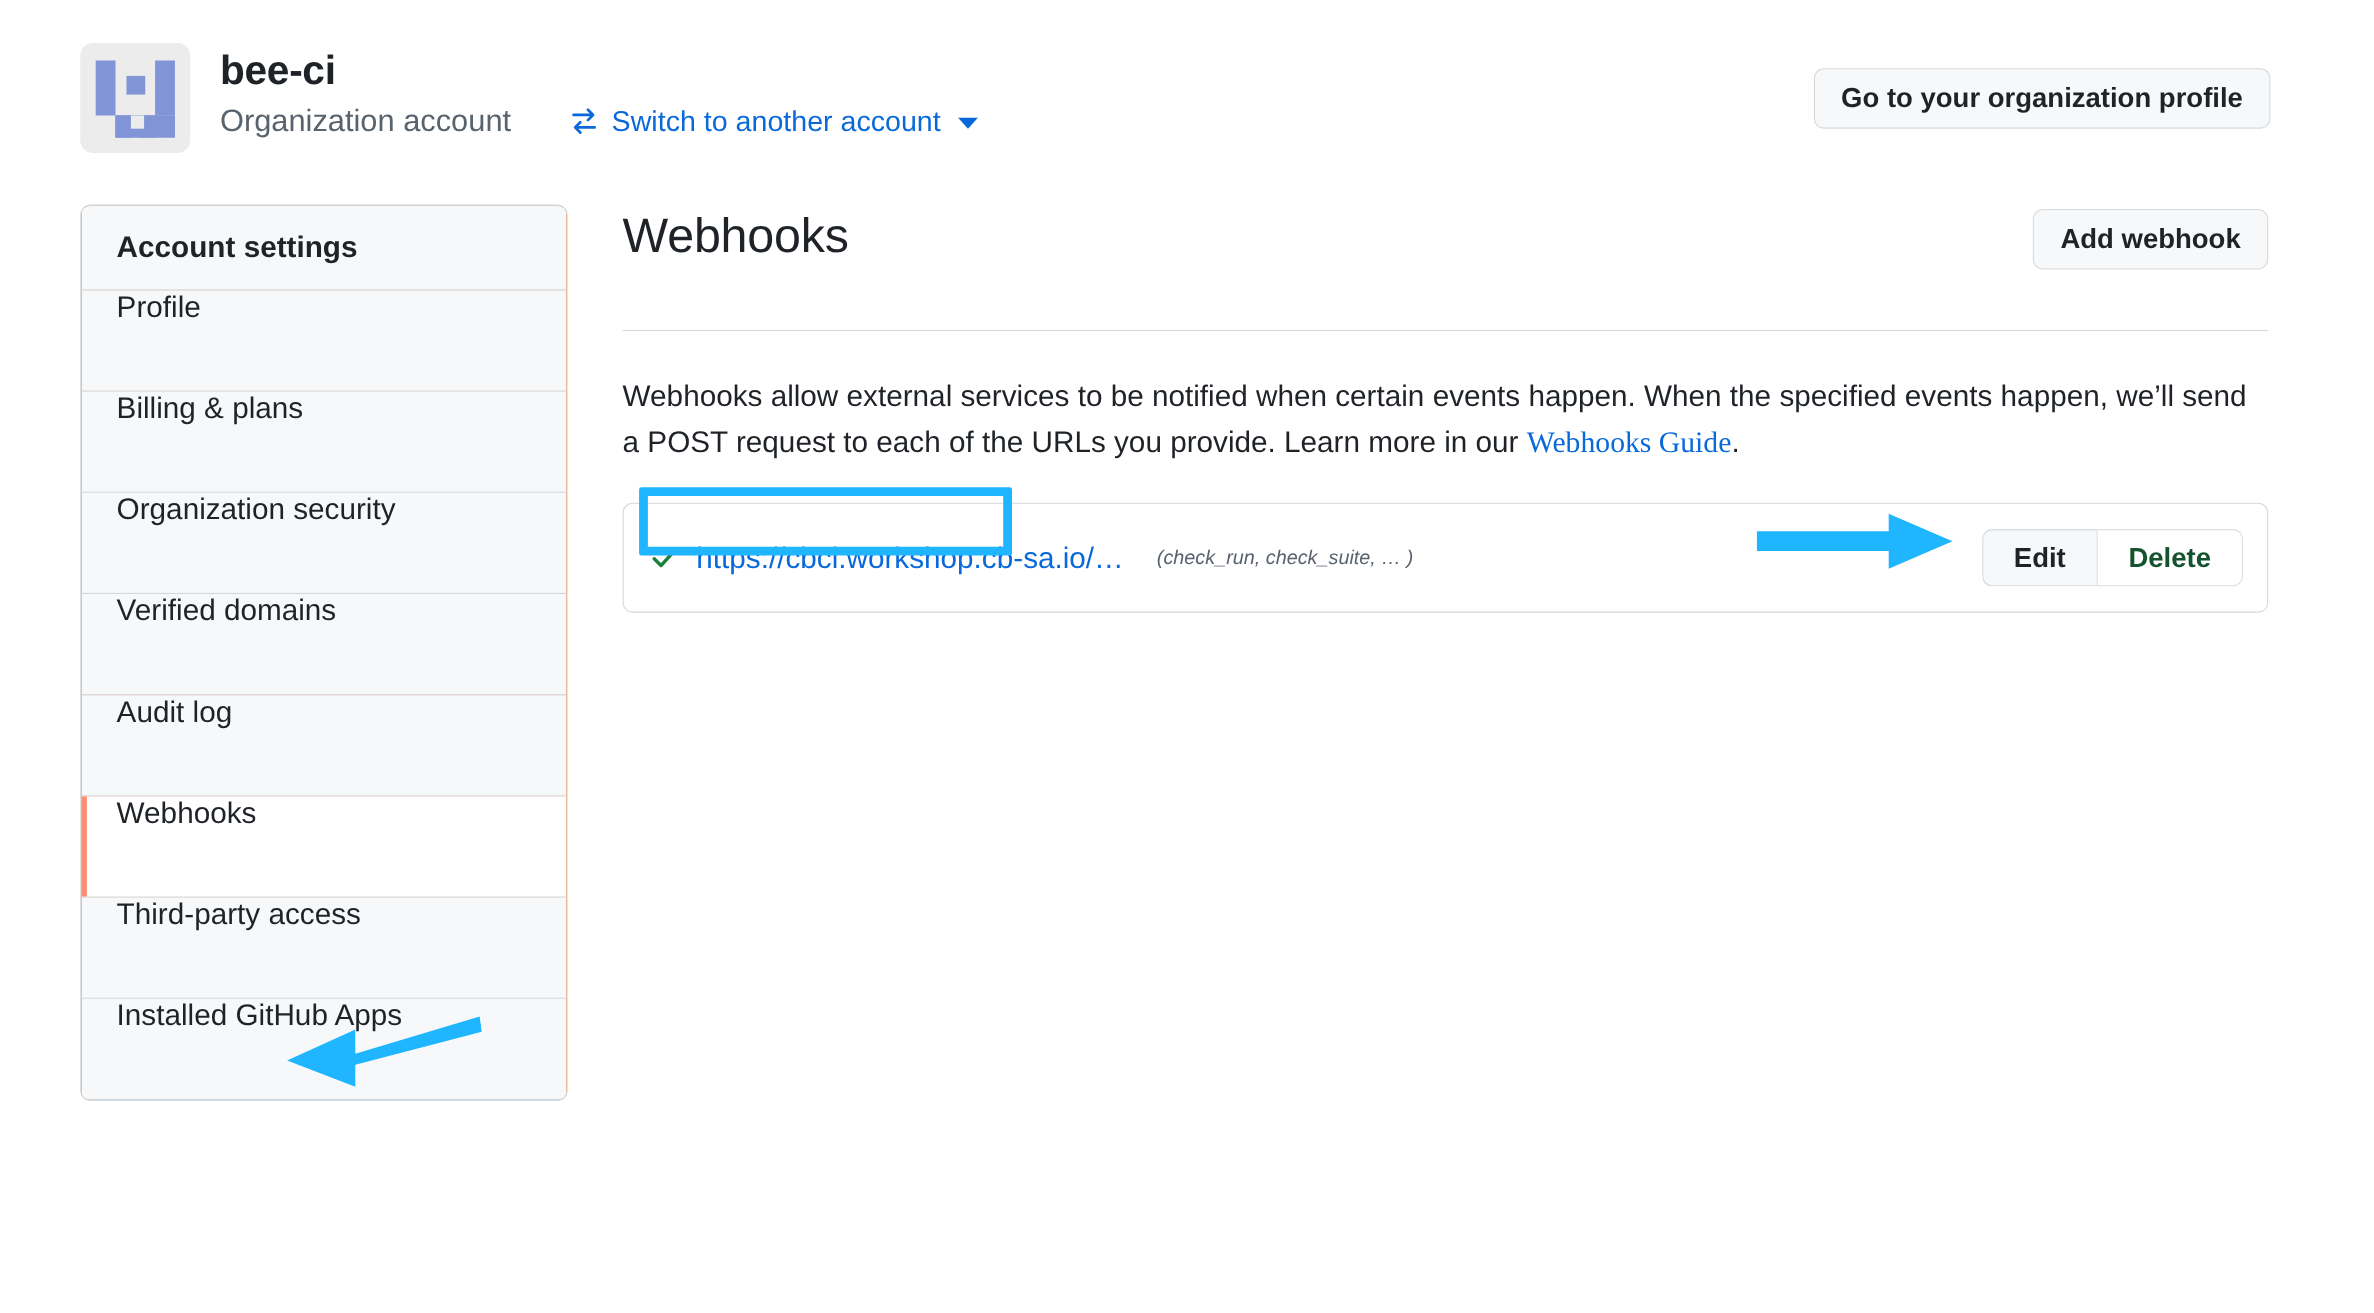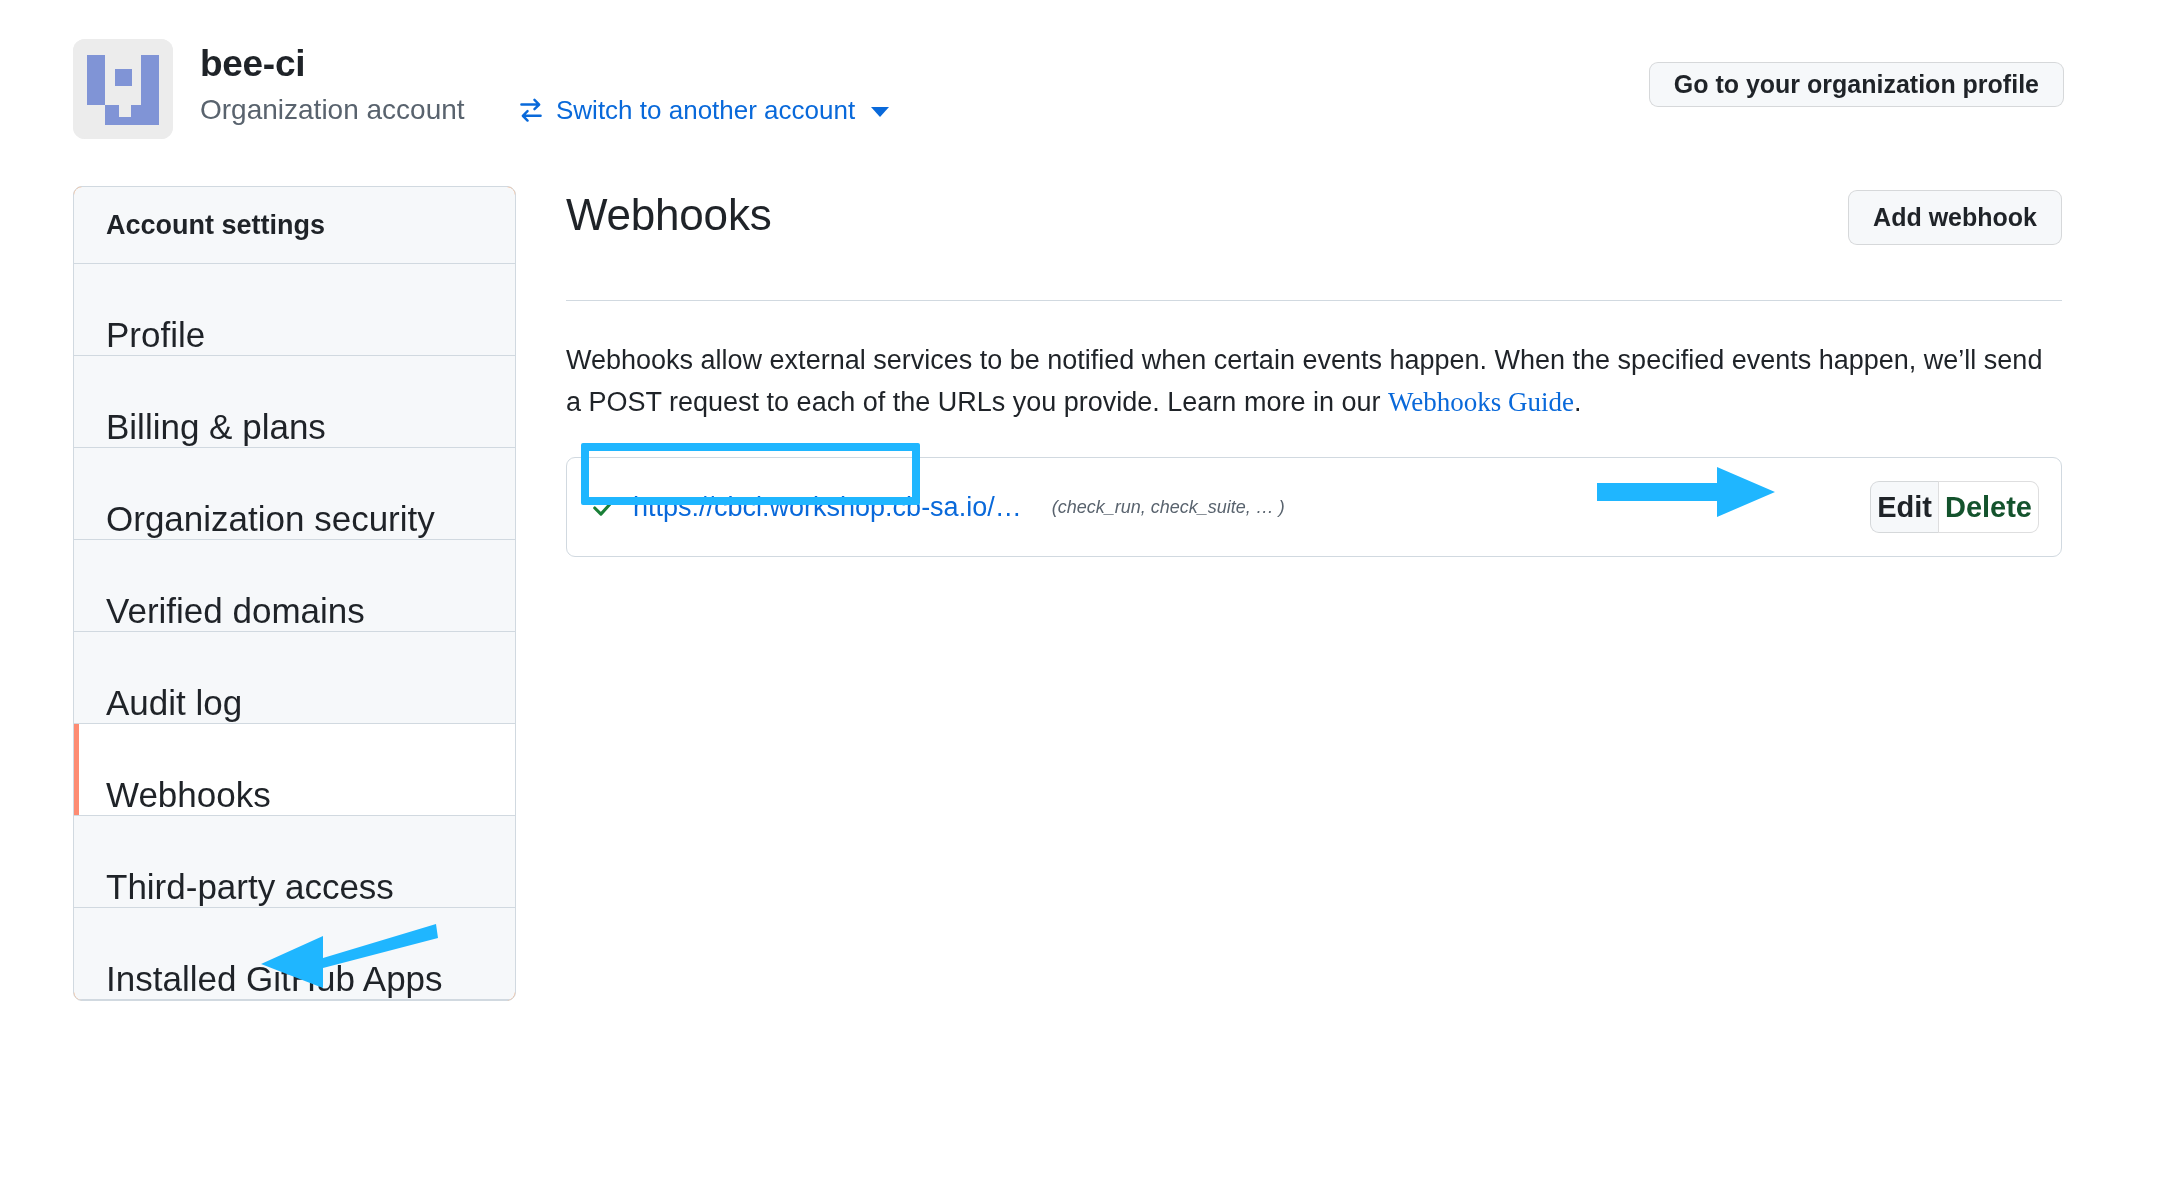--- a/index.html
+++ b/index.html
@@ -81,21 +81,21 @@
     font-size: 25px;
     font-weight: 600;
     cursor: pointer;
     font-family: "Liberation Sans", sans-serif;
     white-space: nowrap;
   }
 
   .org-profile-btn {
     position: absolute;
     right: 94px; top: 62px;
-    height: 45px;
+    height: 55px;
     padding: 0 24px;
   }
 
   
   .sidebar {
     position: absolute;
     left: 73px; top: 186px;
     width: 443px;
     background: #f97316;
     border: 1px solid #d1d9e0;
@@ -112,23 +112,23 @@
     font-weight: bold;
     color: #1f2328;
     border-bottom: 1px solid #d1d9e0;
     background: #f6f8fa;
   }
 
   .side-item {
     position: relative;
     height: 92px;
     display: flex;
-    align-items: flex-end;
+    align-items: flex-start;
     padding: 0 32px;
-    font-size: 35px;
+    font-size: 27px;
     color: #1f2328;
     border-bottom: 1px solid #d1d9e0;
     background: #f6f8fa;
     cursor: pointer;
     text-decoration: none;
   }
   .side-item:last-child { border-bottom: 1px solid #d1d9e0; }
 
   .side-item.selected {
     background: #ffffff;
@@ -227,25 +227,25 @@
 
   .hook-actions {
     position: absolute;
     right: 22px;
     top: 50%;
     transform: translateY(-50%);
     display: flex;
   }
   .act-btn {
     height: 52px;
-    padding: 0 6px;
+    padding: 0 28px;
     display: inline-flex;
     align-items: center;
     justify-content: center;
-    font-size: 29px;
+    font-size: 25px;
     font-weight: 600;
     border: 1px solid rgba(31,35,40,0.15);
     cursor: pointer;
     font-family: "Liberation Sans", sans-serif;
     background: #f6f8fa;
     color: #1f2328;
   }
   .act-btn.edit {
     border-radius: 9px 0 0 9px;
     border-right: none;

